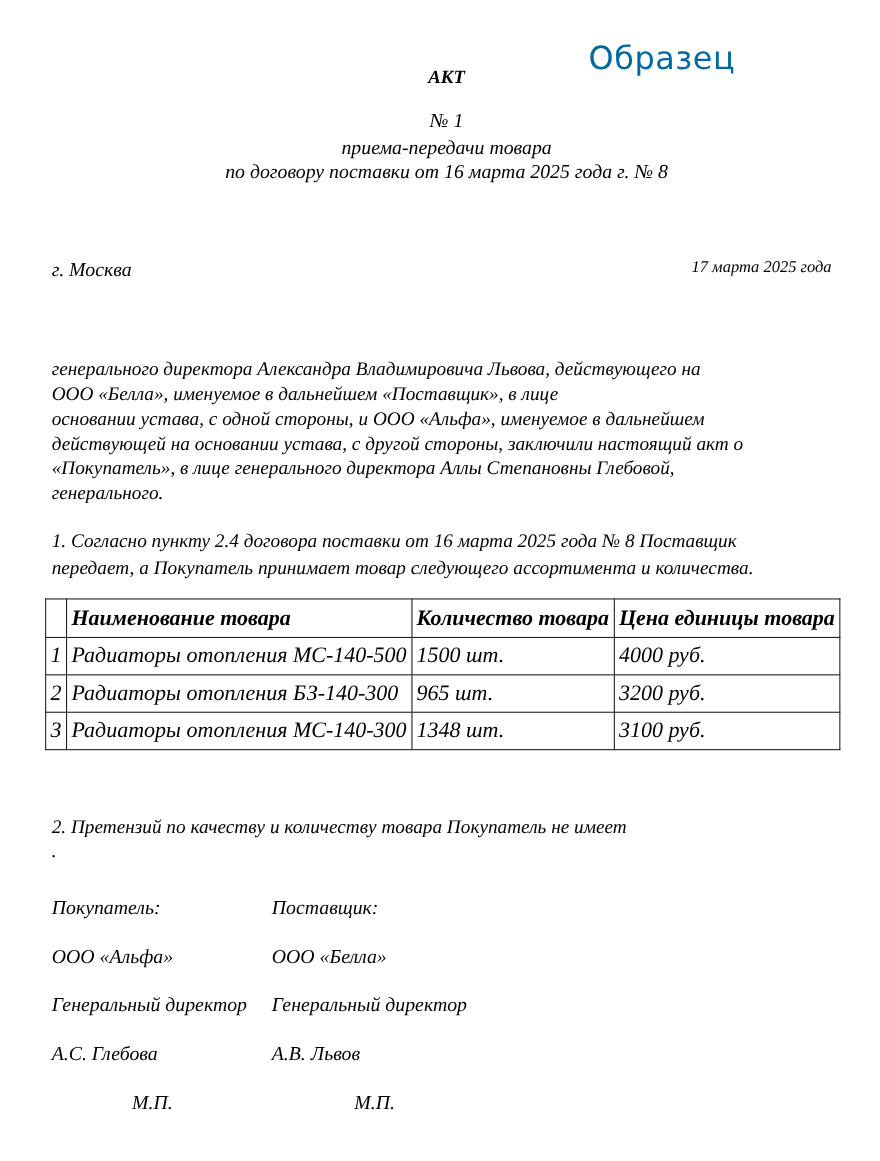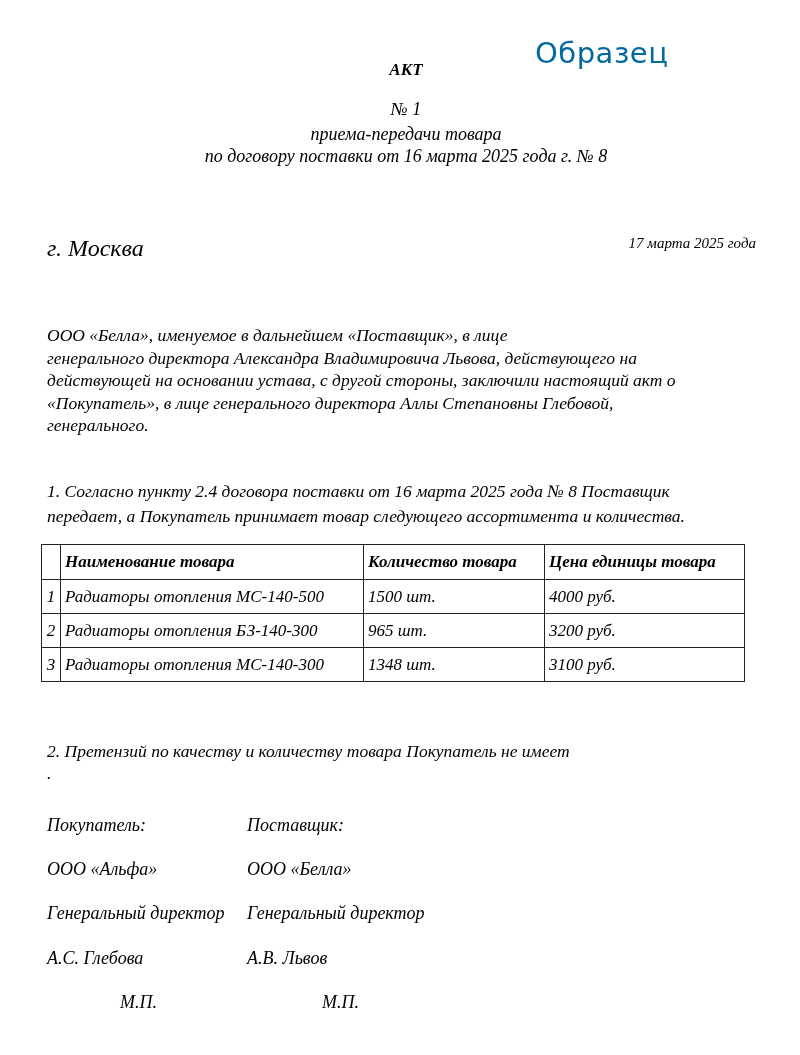--- a/index.html
+++ b/index.html
@@ -36,41 +36,41 @@
     .center-line {
       left: 0; width: 812px;
       text-align: center;
       font-size: 18px;
     }
     .num { top: 99px; font-size: 18px; }
     .sub1 { top: 124px; }
     .sub2 { top: 146px; }
     .city {
       left: 47px; top: 235px;
-      font-size: 24px;
+      font-size: 18px;
     }
     .date {
       right: 44px; top: 235px;
       font-size: 15px;
     }
     .para {
       left: 47px;
       width: 720px;
       font-size: 17.5px;
       line-height: 22.5px;
     }
     .intro { top: 324px; }
     .p1 { top: 479px; line-height: 25px; }
     .p2 { top: 740px; line-height: 22px; }
     table.goods {
       position: absolute;
       left: 41px;
       top: 544px;
       border-collapse: collapse;
-      font-size: 17px;
+      font-size: 20px;
     }
     table.goods td, table.goods th {
       border: 1.5px solid #222;
       height: 33px;
       padding: 0 4px;
       text-align: left;
       vertical-align: middle;
       white-space: nowrap;
     }
     table.goods th {
@@ -96,22 +96,23 @@
 
 <div class="abs title">АКТ</div>
 <div class="abs center-line num">№ 1</div>
 <div class="abs center-line sub1">приема-передачи товара</div>
 <div class="abs center-line sub2">по договору поставки от 16 марта 2025 года г. № 8</div>
 
 <div class="abs city">г. Москва</div>
 <div class="abs date">17 марта 2025 года</div>
 
 <div class="abs para intro">
+  <div>генерального директора Александра Владимировича Львова, действующего на</div>
   <div>ООО «Белла», именуемое в дальнейшем «Поставщик», в лице</div>
-  <div>генерального директора Александра Владимировича Львова, действующего на</div>
+  <div>основании устава, с одной стороны, и ООО «Альфа», именуемое в дальнейшем</div>
   <div>действующей на основании устава, с другой стороны, заключили настоящий акт о</div>
   <div>«Покупатель», в лице генерального директора Аллы Степановны Глебовой,</div>
   <div>генерального.</div>
 </div>
 
 <div class="abs para p1">
   <div>1. Согласно пункту 2.4 договора поставки от 16 марта 2025 года № 8 Поставщик</div>
   <div>передает, а Покупатель принимает товар следующего ассортимента и количества.</div>
 </div>
 

